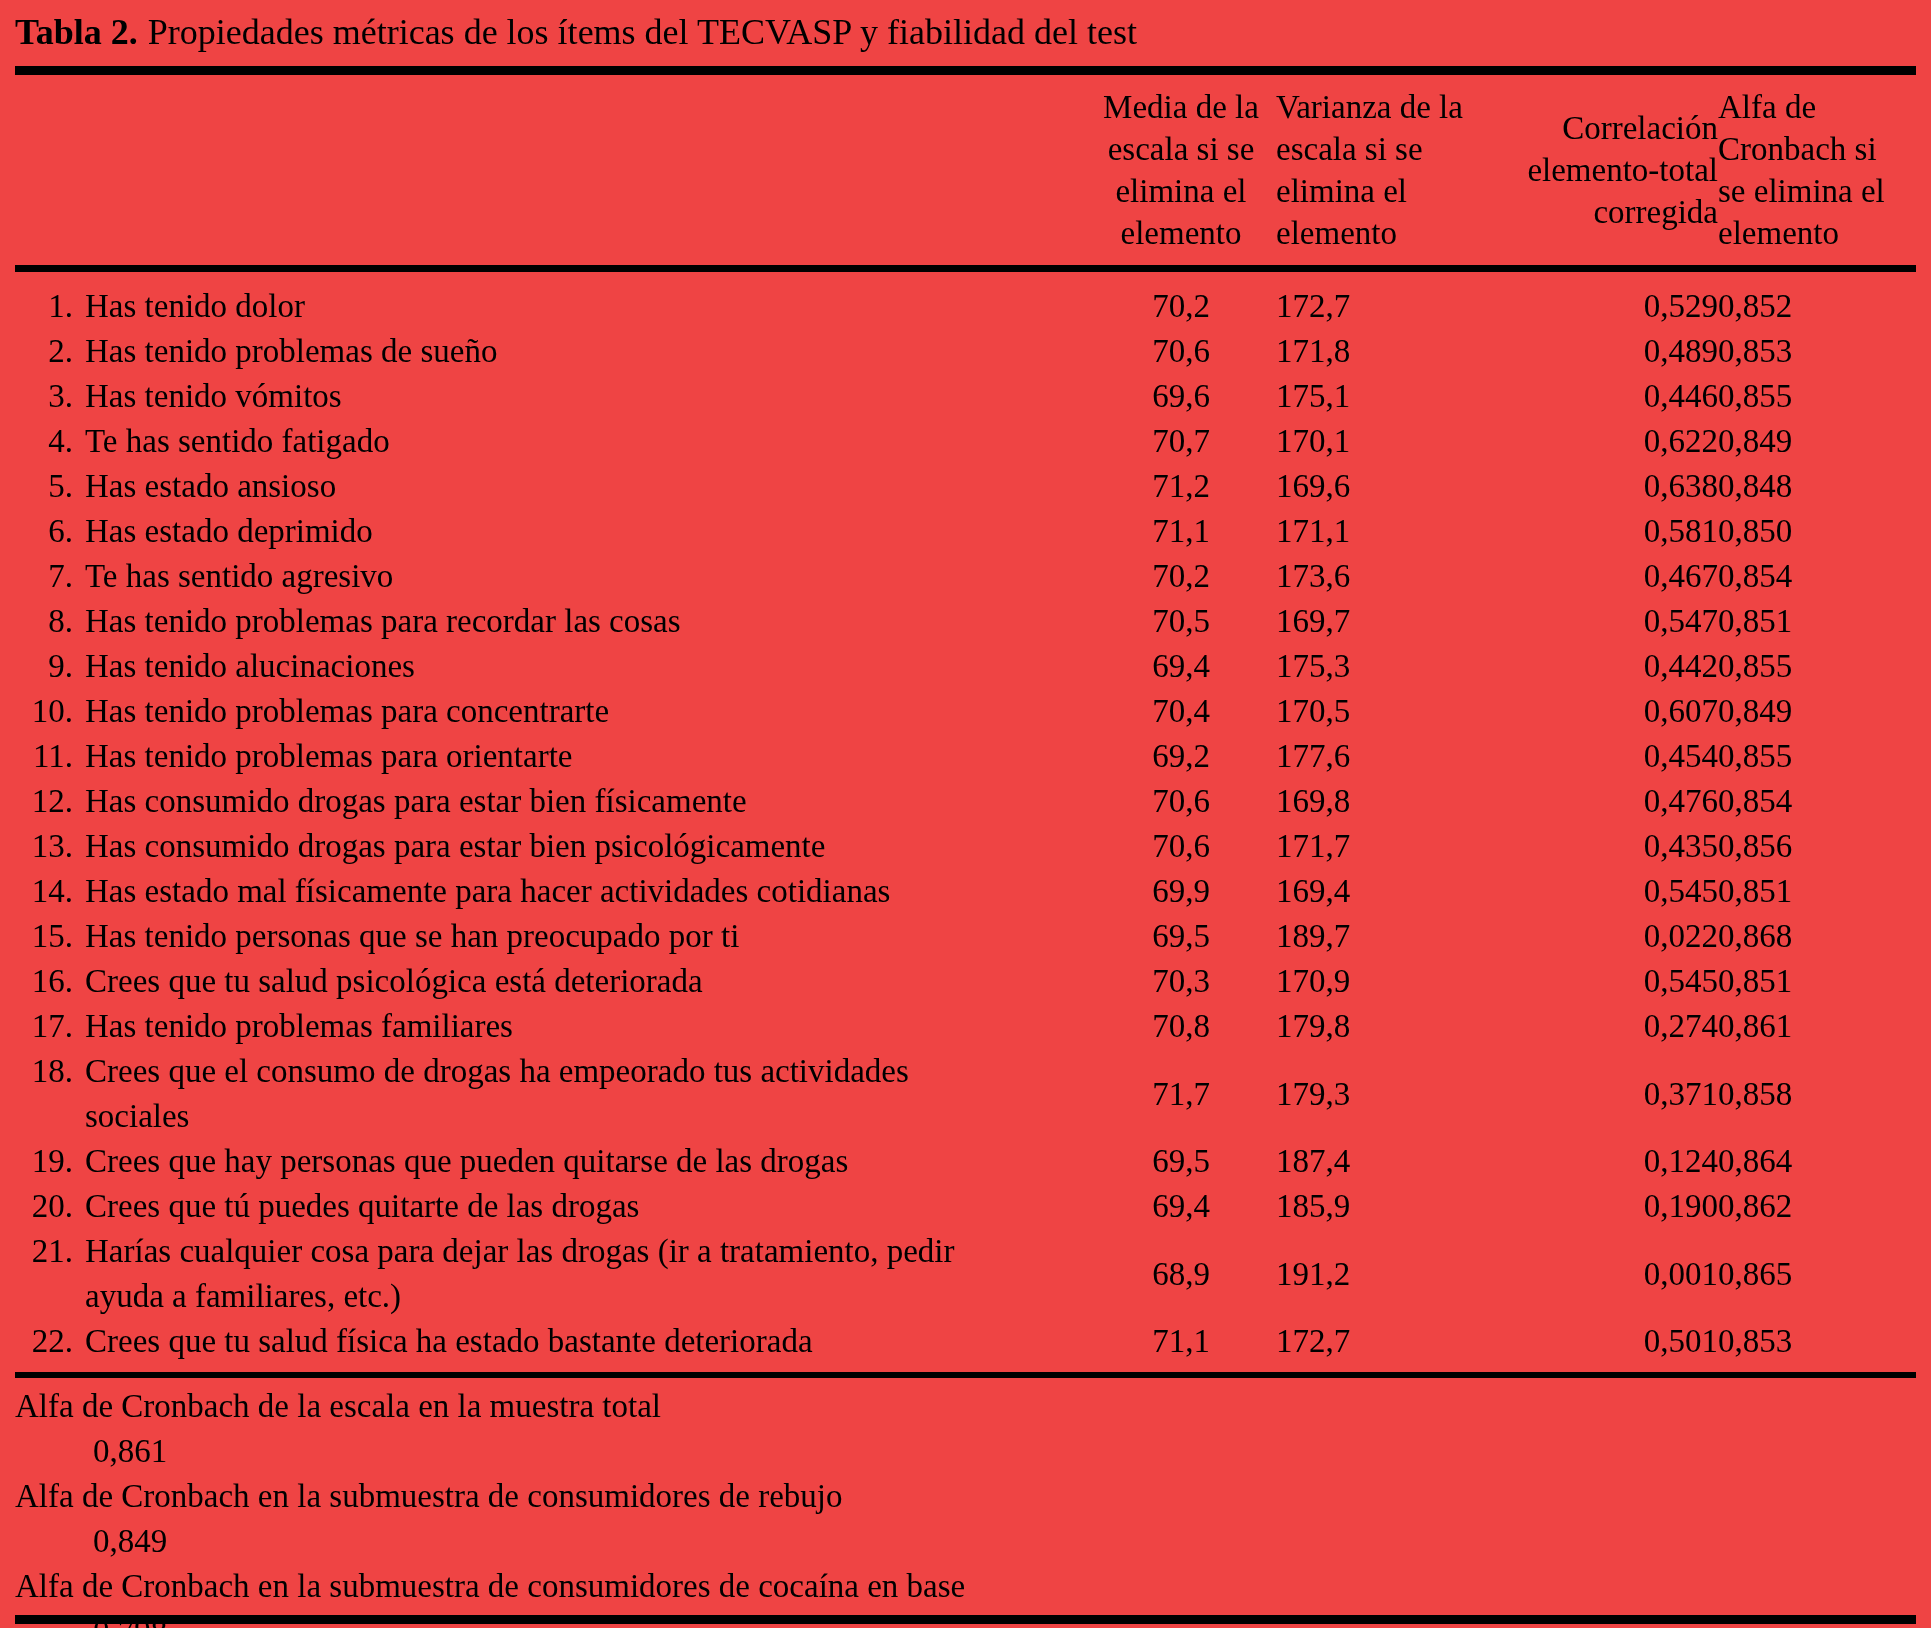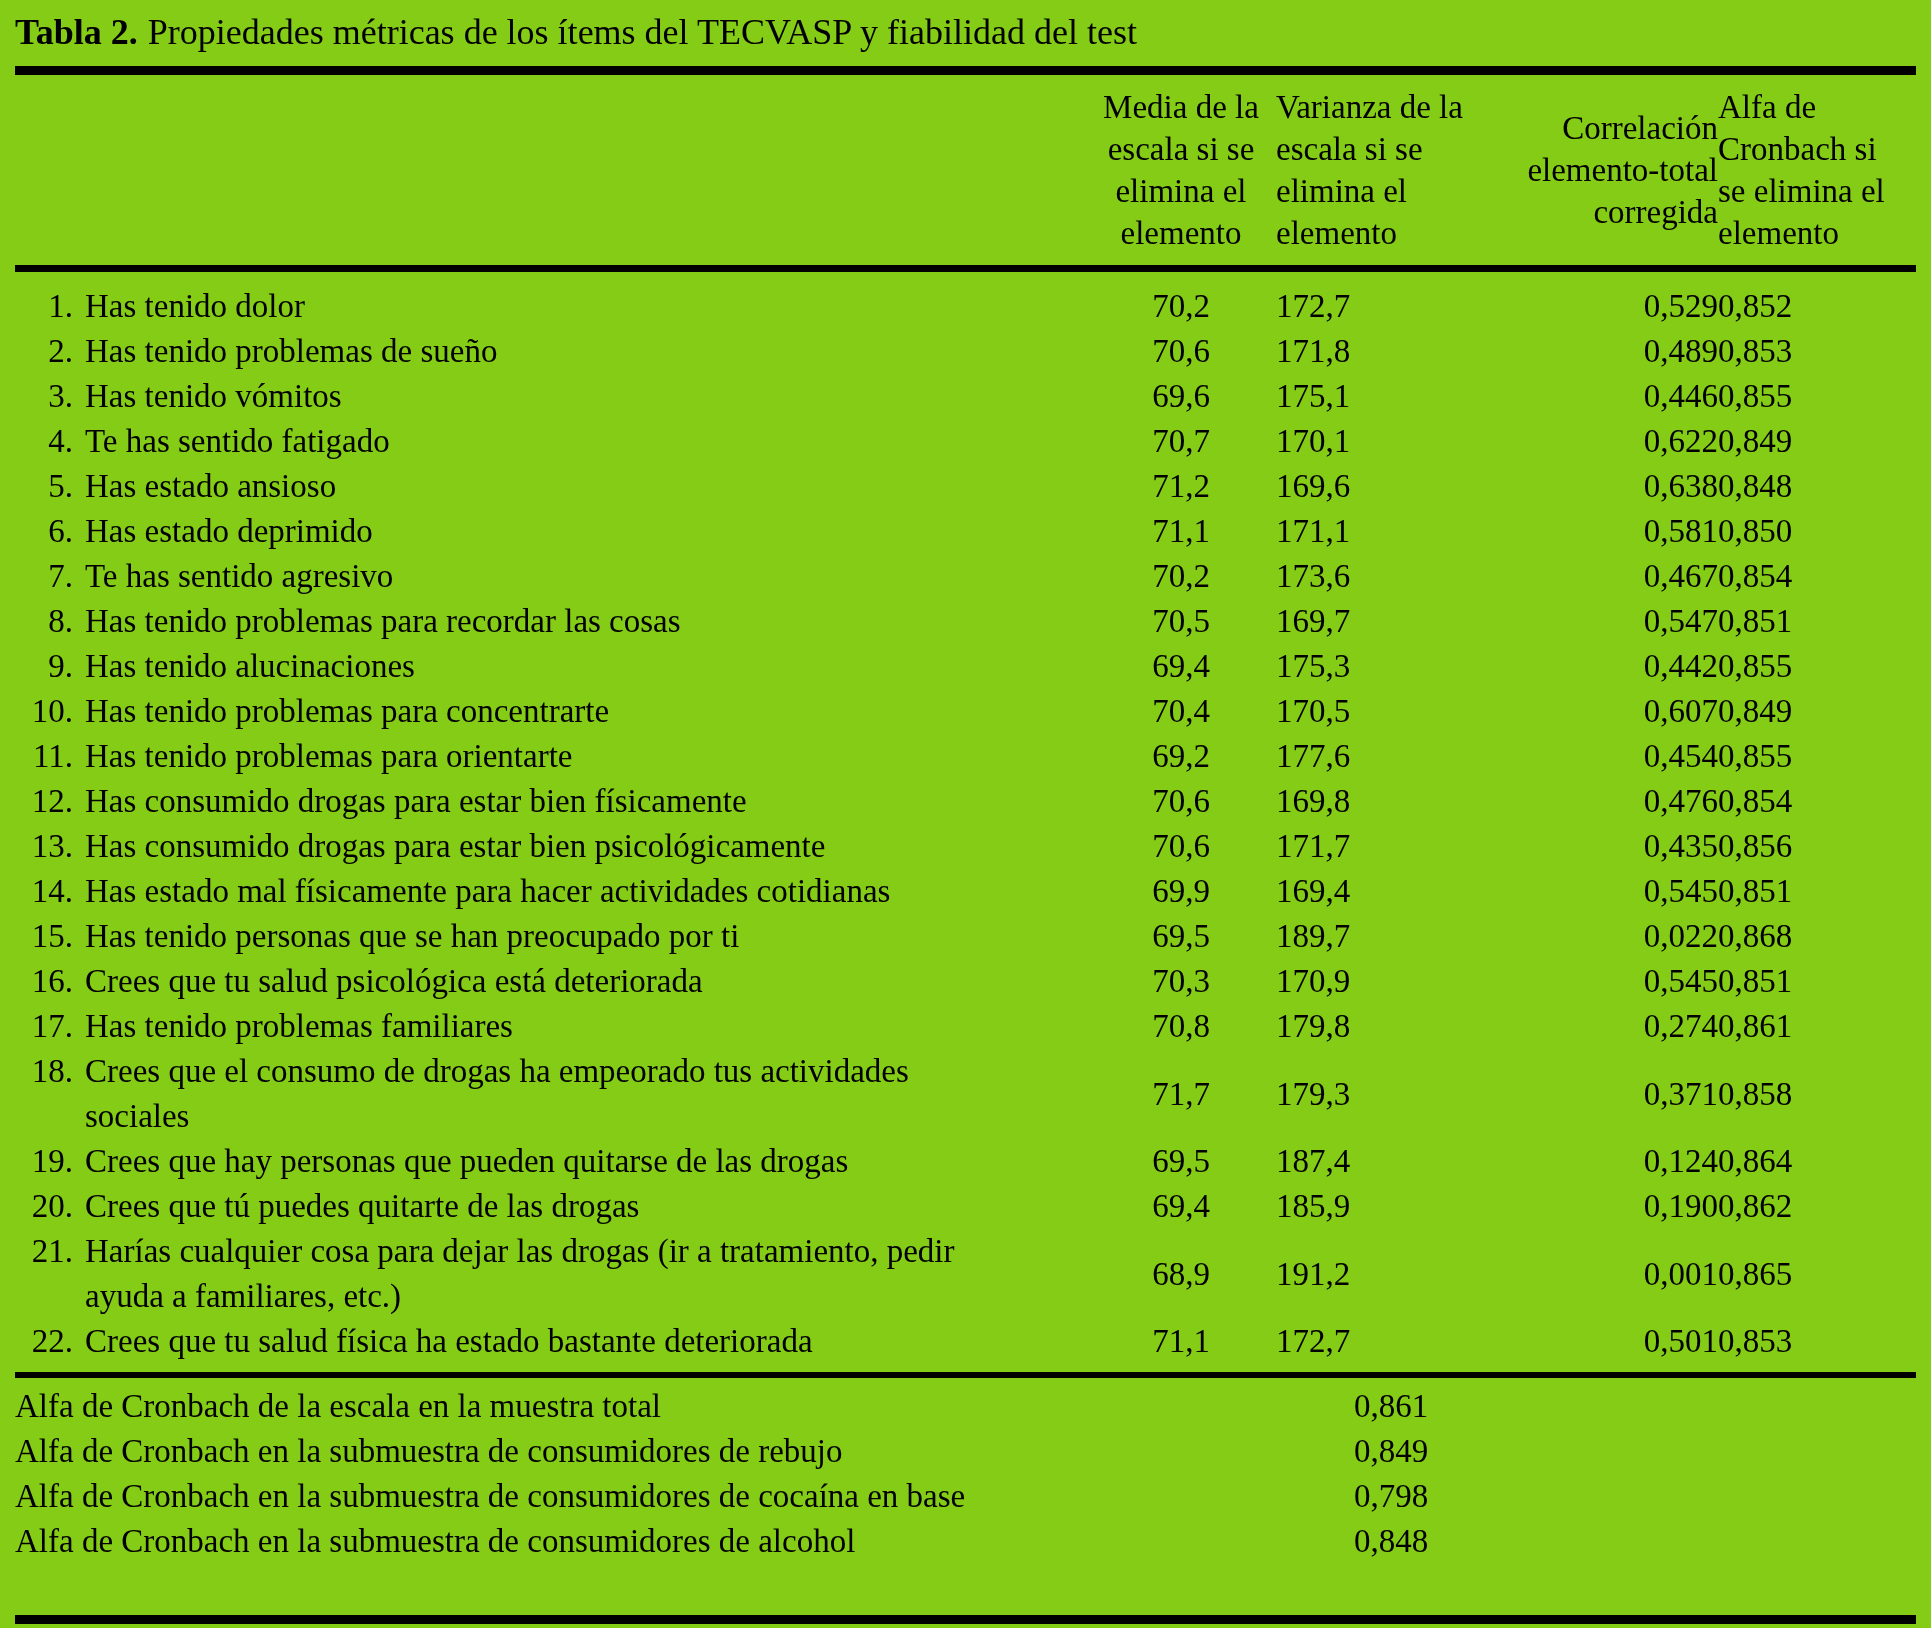--- a/index.html
+++ b/index.html
@@ -1,19 +1,19 @@
 <!DOCTYPE html>
 <html><head>
 <meta charset="utf-8">
 <style>
   html,body{margin:0;padding:0;background:#e8e8e8;}
   .page{
     position:relative;
     width:1931px;height:1628px;
-    background:#84cc16;color:#000000;
+    background:#ef4444;color:#000000;
     font-family:"Liberation Serif","DejaVu Serif",serif;
     box-sizing:border-box;
     padding:0 15px;
     overflow:hidden;
   }
   .title{padding-top:8px;font-size:36px;line-height:48px;white-space:nowrap;}
   .title .bold{font-weight:bold;}
   .title .caption{margin-left:10px;}
   .rule{background:#000;}
   .rule-top{height:9px;margin-top:10px;}
@@ -36,21 +36,21 @@
   }
   .hcell{white-space:pre-line;}
 
   .tbody{padding-top:12px;font-size:33px;}
   .row{display:flex;align-items:center;}
   .row .c-num,.row .c-text{align-self:flex-start;line-height:45px;}
   .row .c-text{white-space:pre-line;}
   .row .val{line-height:45px;}
 
   .tfooter{padding-top:6px;font-size:33px;}
-  .frow{display:flex;line-height:45px;}
+  .frow{display:flex;line-height:45px;flex-direction:column;}
   .f-label{flex:none;width:1261px;}
   .f-value{flex:none;width:230px;text-align:center;}
 </style>
 </head>
 <body>
 
 <div class="page">
 
   <div class="title">
     <span class="bold">Tabla 2.</span><span class="caption">Propiedades métricas de los ítems del TECVASP y fiabilidad del test</span>

